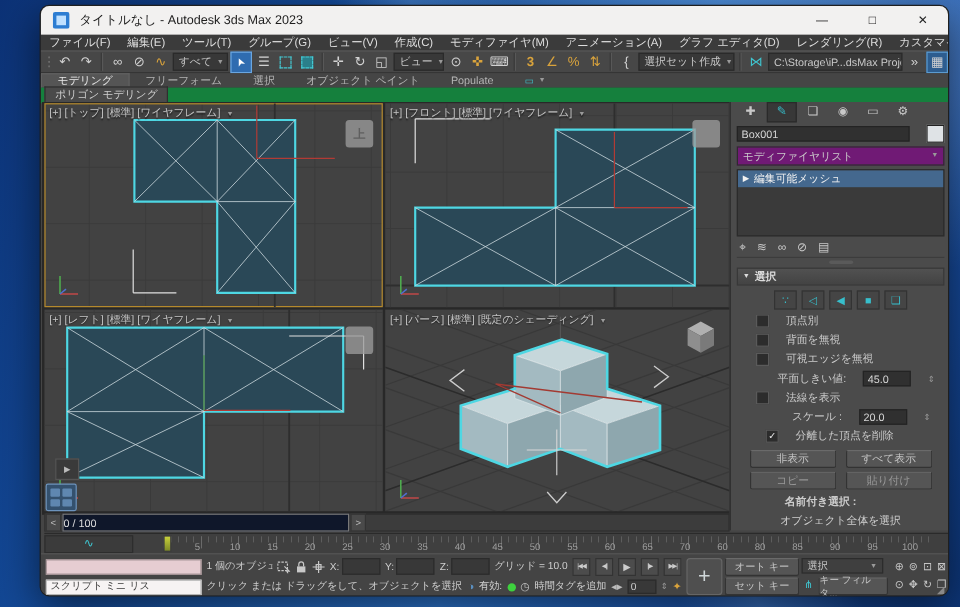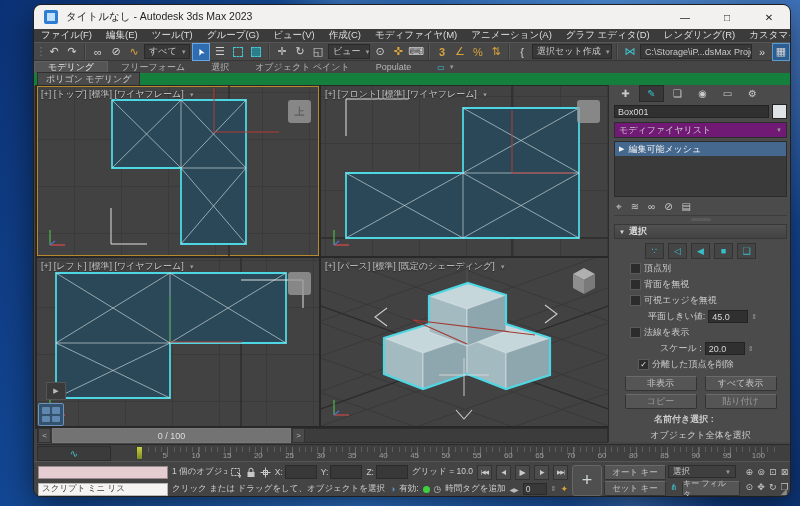--- a/index.html
+++ b/index.html
@@ -54,41 +54,41 @@
       display:flex;align-items:center;justify-content:center;font-size:7px;z-index:5;}
   .lstrip-grid{position:absolute;left:4px;top:398px;width:26px;height:23px;background:#34516e;border:1px solid #6c93bd;border-radius:2px;
       display:grid;grid-template-columns:1fr 1fr;grid-template-rows:1fr 1fr;gap:2px;padding:3px;box-sizing:border-box;z-index:5;}
   .lstrip-grid i{background:#5f87b0;border-radius:1px;}
   
   .cp{position:absolute;left:574px;top:80px;width:184px;height:357px;background:#4b4b4b;border-left:1px solid #2c2c2c;
       box-sizing:border-box;padding:1px 5px 0 5px;font-size:9px;color:#ccc;overflow:hidden;}
   .cptabs{display:flex;gap:2px;height:15px;align-items:center;}
   .cptab{width:23px;height:15px;display:flex;align-items:center;justify-content:center;font-size:10px;color:#c9c9c9;}
   .cptab.active{background:#383838;border:1px solid #2a2a2a;color:#35bcc9;}
-  .cprow{display:flex;align-items:center;margin-top:3px;gap:3px;}
+  .cprow{display:flex;align-items:center;margin-top:3px;gap:14px;}
   .field{background:#303030;border:1px solid #232323;color:#d6d6d6;display:flex;align-items:center;padding:0 3px;height:13px;box-sizing:border-box;}
   .swatch{width:13px;height:13px;background:#dfe3e6;border:1px solid #222;}
   .cpdd{flex:1;background:#701a75;border:1px solid #2d2d2d;height:14px;display:flex;align-items:center;padding:0 4px;}
   .stack{margin-top:3px;height:54px;background:#3a3a3a;border:1px solid #2b2b2b;}
   .stackrow{height:14px;background:#44688e;color:#f2f2f2;display:flex;align-items:center;gap:4px;padding:0 4px;}
   .stackbar{display:flex;gap:9px;margin-top:2px;padding:2px 2px;border-bottom:1px solid #3c3c3c;}
   .stackbar span{font-size:10px;color:#c9c9c9;}
   .splitter{display:flex;justify-content:center;margin-top:2px;}
   .splitter i{width:20px;height:3px;background:#5a5a5a;border-radius:2px;}
   .rollout{margin-top:3px;height:13px;background:linear-gradient(#515151,#434343);border:1px solid #383838;display:flex;align-items:center;gap:4px;padding:0 4px;font-weight:bold;color:#dcdcdc;}
   .subobj{display:flex;justify-content:center;gap:4px;margin-top:4px;}
   .subobj span{width:17px;height:14px;background:#454545;border:1px solid #333;display:flex;align-items:center;justify-content:center;color:#37bfcc;font-size:9px;}
   .chk{width:9px;height:9px;background:#2c2c2c;border:1px solid #5a5a5a;flex:0 0 auto;display:flex;align-items:center;justify-content:center;font-size:8px;color:#e8e8e8;}
   .btn{background:#555;border:1px solid #333;border-top-color:#6a6a6a;color:#c6c6c6;display:flex;align-items:center;justify-content:center;border-radius:2px;height:13px;}
   .spin{font-size:7px;color:#999;}
   .cpnote{text-align:center;margin-top:3px;color:#cfcfcf;}
   
   .timeslider{position:absolute;left:3px;top:423px;width:571px;height:15px;background:#3c3c3c;border:1px solid #2e2e2e;box-sizing:border-box;display:flex;align-items:center;}
   .tsarrow{width:11px;height:13px;background:#4a4a4a;border:1px solid #333;color:#bbb;font-size:8px;display:flex;align-items:center;justify-content:center;}
-  .tshandle{width:237px;height:13px;background:#737373;border:1px solid #787878;color:#dcdcdc;font-size:9px;display:flex;align-items:center;justify-content:center;margin:0 1px;}
+  .tshandle{width:237px;height:13px;background:#0f172a;border:1px solid #787878;color:#dcdcdc;font-size:9px;display:flex;align-items:center;margin:0 1px;}
   .ruler{position:absolute;left:3px;top:439px;width:755px;height:17px;background:#3f3f3f;border-top:1px solid #2a2a2a;box-sizing:border-box;}
   .curvebox{position:absolute;left:0;top:1px;width:74px;height:15px;background:#3b3b3b;border:1px solid #2d2d2d;display:flex;align-items:center;justify-content:center;color:#3fc4cf;font-size:10px;box-sizing:border-box;}
   .ticksminor{position:absolute;left:99px;top:2px;width:641px;height:5px;
      background:repeating-linear-gradient(90deg,#5d5d5d 0,#5d5d5d 1px,rgba(0,0,0,0) 1px,rgba(0,0,0,0) 6.25px);}
   .ticksmajor{position:absolute;left:99px;top:2px;width:641px;height:10px;
      background:repeating-linear-gradient(90deg,#6a6a6a 0,#6a6a6a 1px,rgba(0,0,0,0) 1px,rgba(0,0,0,0) 31.25px);}
   .rlabels{position:absolute;left:112px;top:6px;width:625px;height:10px;display:flex;}
   .rlabels span{flex:1;text-align:center;font-size:8px;color:#9d9d9d;}
   .marker0{position:absolute;left:99px;top:1px;width:7px;height:14px;background:linear-gradient(#c9d23c,#7d8926);border:1px solid #3c3c3c;box-sizing:border-box;}
   

